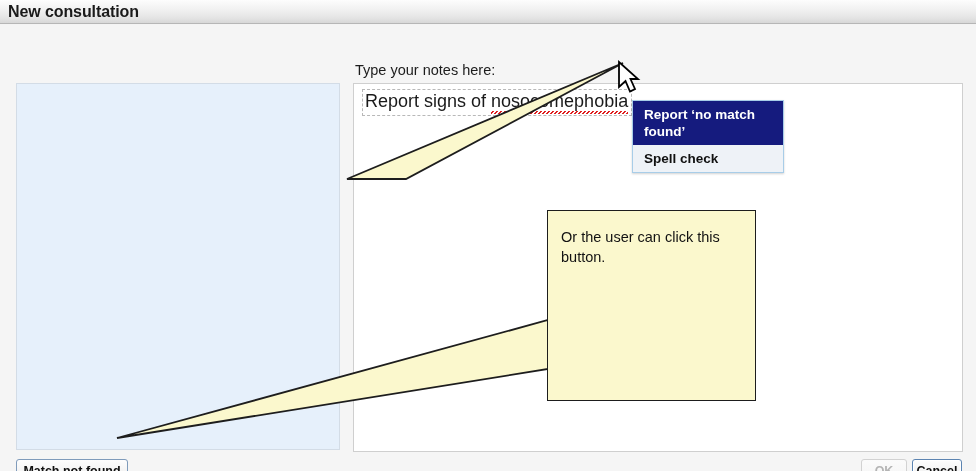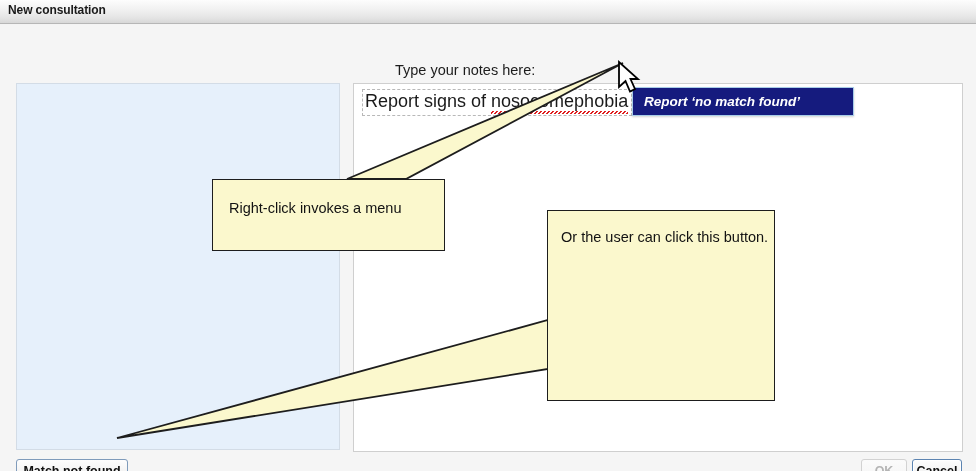--- a/index.html
+++ b/index.html
@@ -25,21 +25,21 @@
     width: 976px;
     height: 24px;
     background: linear-gradient(to bottom, #fdfdfd 0%, #f0f0f0 45%, #e3e3e3 80%, #d7d7d7 100%);
     border-bottom: 1px solid #b6b6b6;
     box-sizing: border-box;
   }
   .titlebar-text {
     position: absolute;
     left: 8px;
     top: 3px;
-    font-size: 12px;
+    font-size: 16px;
     font-weight: bold;
     color: #1a1a1a;
     letter-spacing: -0.1px;
   }
 
   
   .body {
     position: absolute;
     left: 0; top: 25px;
     width: 976px;
@@ -66,21 +66,20 @@
     box-sizing: border-box;
   }
 
   
   .label-right {
     position: absolute;
     left: 355px;
     top: 37px;
     font-size: 14.5px;
     color: #1c1c1c;
-    margin-left: 40px;
   }
   .notes-area {
     position: absolute;
     left: 353px;
     top: 58px;
     width: 610px;
     height: 369px;
     background: #ffffff;
     border: 1px solid #cfcfcf;
     box-sizing: border-box;
@@ -109,27 +108,26 @@
     background-repeat: repeat-x;
     background-size: 4px 3px;
     background-position: left bottom;
     padding-bottom: 3px;
   }
 
   
   .ctx-menu {
     position: absolute;
     left: 632px;
-    top: 62px;
-    width: 222px;
+    top: 75px;
+    width: 152px;
     border: 1px solid #a8cde8;
     background: #eef2f7;
     box-sizing: border-box;
     box-shadow: 0 1px 2px rgba(0,0,0,0.18);
-    font-style: italic;
   }
   .ctx-item {
     font-size: 13.5px;
     font-weight: bold;
     padding: 5px 0 5px 11px;
     color: #111111;
     line-height: 17px;
   }
   .ctx-item.selected {
     background: #151b7e;
@@ -159,21 +157,21 @@
   #callout-1 {
     left: 212px;
     top: 179px;
     width: 233px;
     height: 72px;
     padding: 18px 0 0 16px;
   }
   #callout-2 {
     left: 547px;
     top: 210px;
-    width: 228px;
+    width: 209px;
     height: 191px;
     padding: 16px 0 0 13px;
   }
   .callout p { margin: 0 0 14px 0; }
   .callout p:last-child { margin-bottom: 0; }
 
   
   .leaders {
     position: absolute;
     left: 0; top: 0;
@@ -237,37 +235,35 @@
 
     <div class="label-right">Type your notes here:</div>
 
     <div class="notes-area">
       <div class="notes-focus"></div>
       <div class="notes-text"><span>Report signs of </span><span class="misspell">nosocomephobia</span></div>
     </div>
 
     <div class="ctx-menu">
       <div class="ctx-item selected">Report ‘no match found’</div>
+      <div class="ctx-item">Spell check</div>
     </div>
 
     <div class="btn" id="btn-match">Match not found</div>
     <div class="btn" id="btn-ok">OK</div>
     <div class="btn" id="btn-cancel">Cancel</div>
   </div>
 
   <svg class="leaders" viewBox="0 0 976 471">
 
     <polygon points="347,179 406,179 623,63" fill="#fbf8cd" stroke="#1d1d1d" stroke-width="1.8" stroke-linejoin="miter"></polygon>
 
     <polygon points="548,320 548,369 117,438" fill="#fbf8cd" stroke="#1d1d1d" stroke-width="1.8" stroke-linejoin="miter"></polygon>
   </svg>
 
-  <div class="callout" id="callout-1">
-    <p>Right-click invokes a menu</p>
-  </div>
 
   <div class="callout" id="callout-2">
     <p>Or the user can click this button.</p>
   </div>
 
   <svg class="cursor" viewBox="0 0 26 38">
     <polygon points="2,2 2,27 8.5,21 13,31.5 18,29 13.5,19 21,19" fill="#ffffff" stroke="#000000" stroke-width="1.8" stroke-linejoin="miter"></polygon>
   </svg>
 
 </div>

